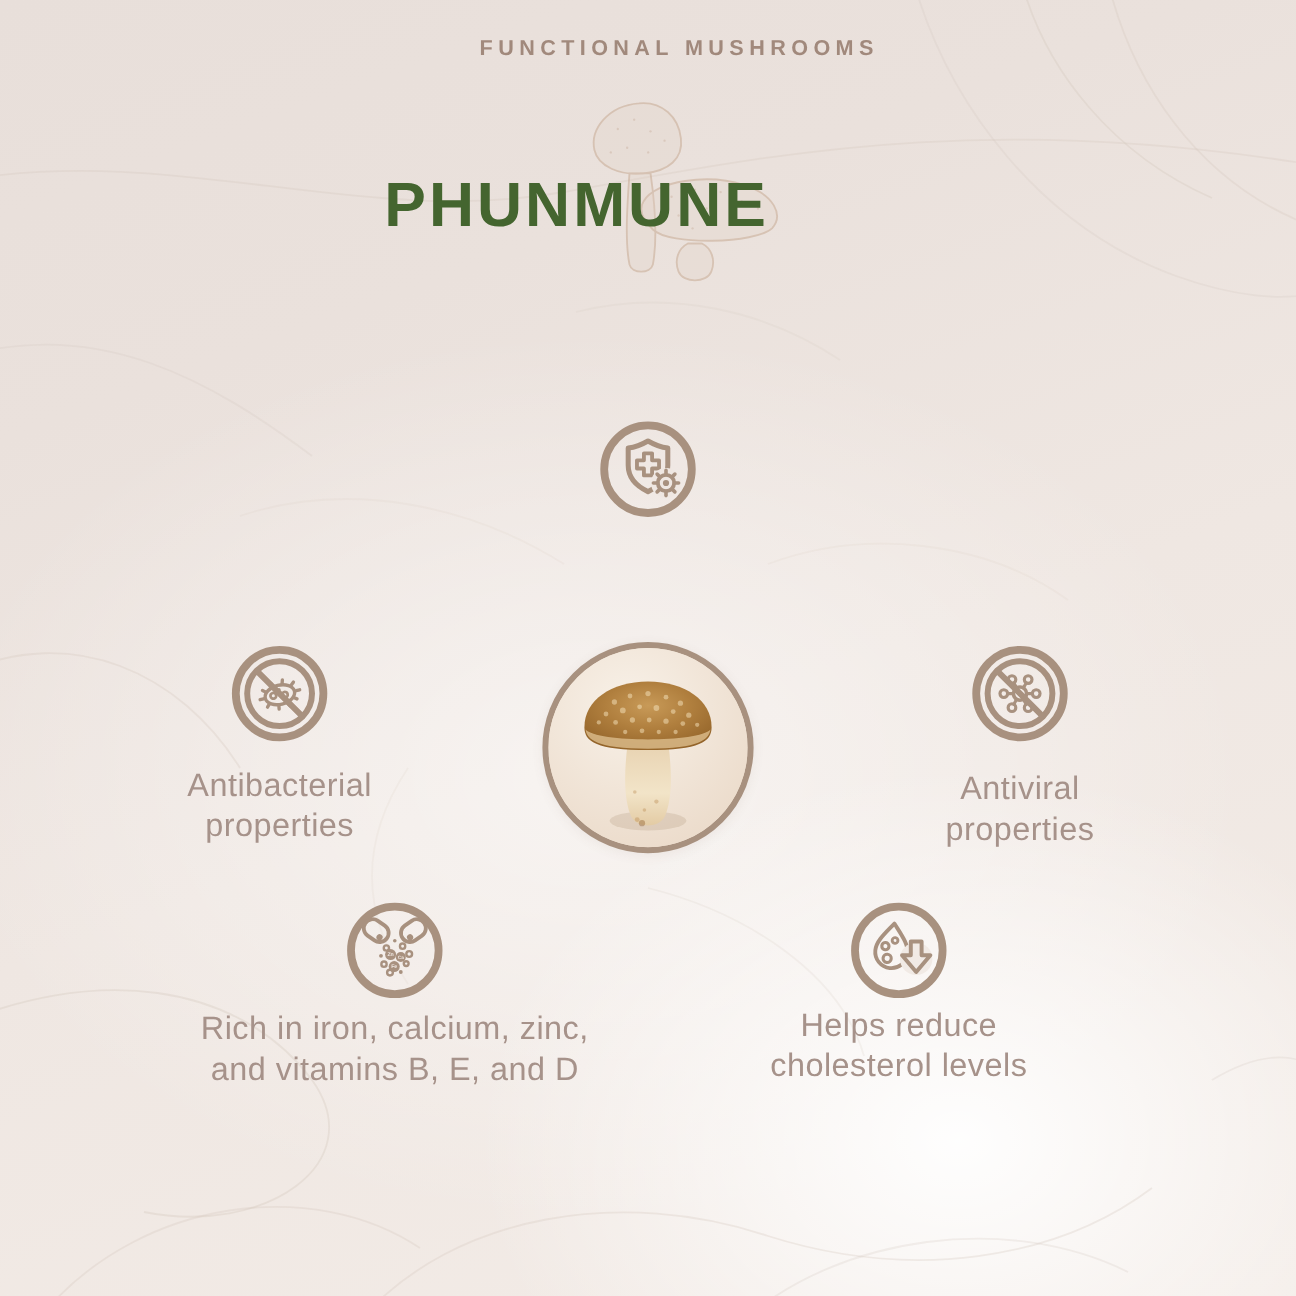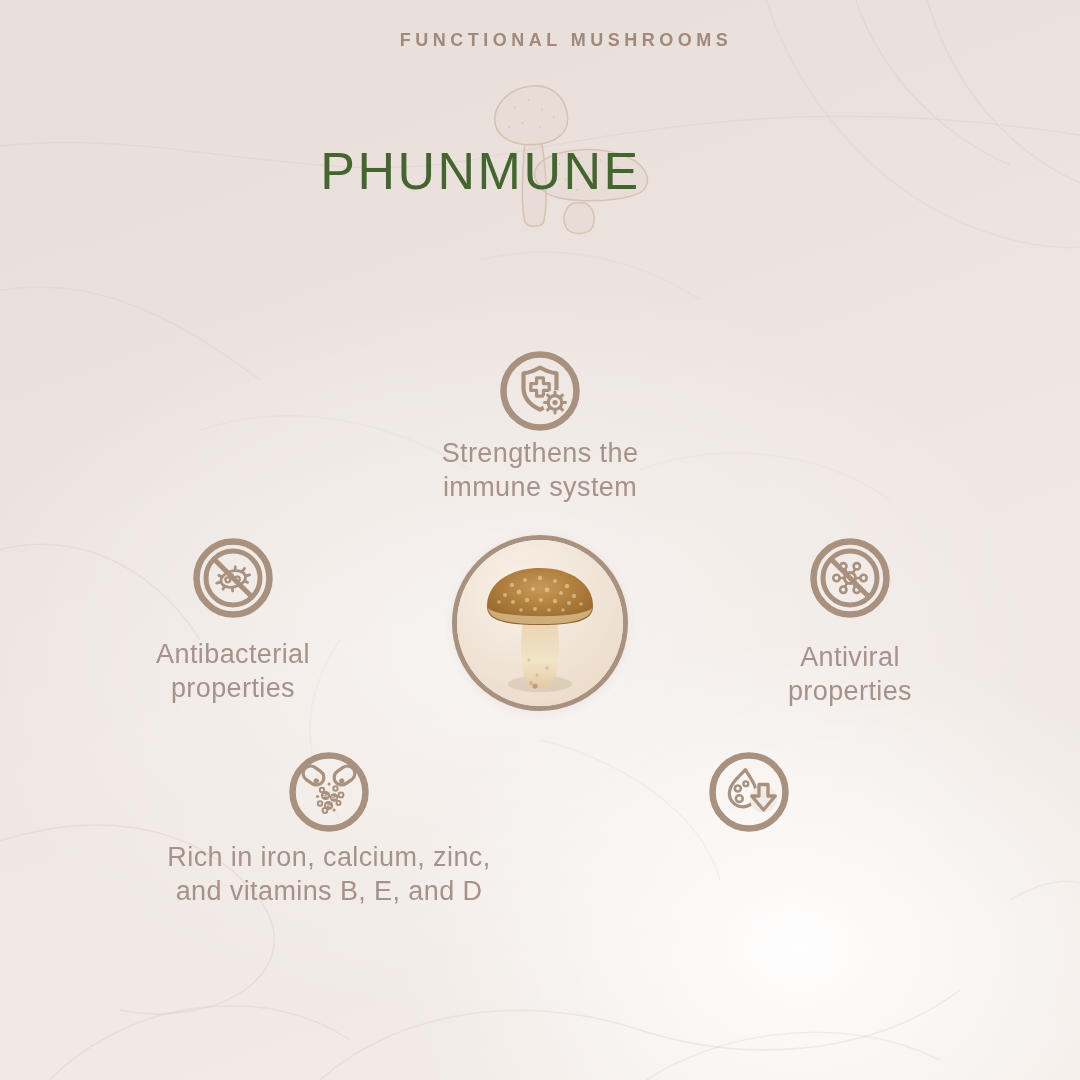--- a/index.html
+++ b/index.html
@@ -17,21 +17,21 @@
     top:30px;left:0;width:1080px;text-align:center;
     font-size:18px;font-weight:700;letter-spacing:4.5px;color:#a1897c;padding-left:26px;
   }
   .sketch{left:472px;top:76px;width:185px;height:175px;opacity:.55;z-index:1;}
   .variety{
     top:114px;left:0;width:1080px;text-align:center;
     font-size:19px;font-weight:700;letter-spacing:4px;color:#a68d80;
   }
   .title{
     top:141px;left:0;width:961px;text-align:center;
-    font-size:52px;font-weight:400;letter-spacing:2.5px;color:#44652f;
+    font-size:52px;font-weight:700;letter-spacing:2.5px;color:#44652f;
   }
   .benefits-heading{
     top:276px;left:0;width:1080px;text-align:center;
     font-size:20px;font-weight:600;letter-spacing:5.5px;color:#a28b80;
   }
   .icon{width:84px;height:84px;display:block;}
   .benefit-label{
     text-align:center;font-size:27px;line-height:34px;color:#a6928a;
     white-space:pre-line;letter-spacing:.4px;
   }
@@ -122,22 +122,20 @@
       <line x1="61.9" y1="58.4" x2="64.4" y2="60.9"></line>
       <line x1="57" y1="60.5" x2="57" y2="64"></line>
       <line x1="52.1" y1="58.4" x2="49.6" y2="60.9"></line>
       <line x1="50" y1="53.5" x2="46.5" y2="53.5"></line>
       <line x1="52.1" y1="48.6" x2="49.6" y2="46.1"></line>
       <line x1="57" y1="46.5" x2="57" y2="43"></line>
       <line x1="61.9" y1="48.6" x2="64.4" y2="46.1"></line>
     </g>
     <circle cx="57" cy="53.5" r="2.6" fill="#a8917f"></circle>
   </svg>
-  <div class="layer benefit-label b-top-label">Strengthens the
-immune system</div>
 
   <svg class="layer icon b-left-icon" viewBox="0 0 84 84">
     <g fill="none" stroke="#a8917f">
       <circle cx="42" cy="42" r="36.5" stroke-width="6.5"></circle>
       <circle cx="42" cy="42" r="27" stroke-width="5"></circle>
       <g transform="rotate(-14 42 42)" stroke-width="2.8" stroke-linecap="round">
         <ellipse cx="42" cy="43" rx="12.5" ry="8"></ellipse>
         <line x1="56" y1="43" x2="59" y2="43"></line>
         <line x1="53" y1="37.5" x2="55.5" y2="35.5"></line>
         <line x1="46" y1="34.5" x2="47" y2="31.5"></line>
@@ -283,14 +281,16 @@
       <g transform="rotate(6 36 42)" stroke-width="3.2">
         <path d="M36 19.5c7.2 9.3 13.5 16 13.5 23.8A13.5 13.5 0 1 1 22.5 43.3c0-7.8 6.3-14.5 13.5-23.8z" stroke-linejoin="round"></path>
         <circle cx="30.5" cy="39" r="3" stroke-width="2.6"></circle>
         <circle cx="38" cy="33.5" r="2.4" stroke-width="2.4"></circle>
         <circle cx="33" cy="49" r="3.4" stroke-width="2.6"></circle>
       </g>
     </g>
     <circle cx="56.5" cy="49" r="13.5" fill="#f1eae5"></circle>
     <path d="M52 34.5v11.5h-7.3L56.5 60l11.8-14h-7.3V34.5h-9z" fill="none" stroke="#a8917f" stroke-width="3.3" stroke-linejoin="round" stroke-linecap="round"></path>
   </svg>
+  <div class="layer benefit-label b-br-label">Helps reduce
+cholesterol levels</div>
 
 </div>
 
 </body></html>

